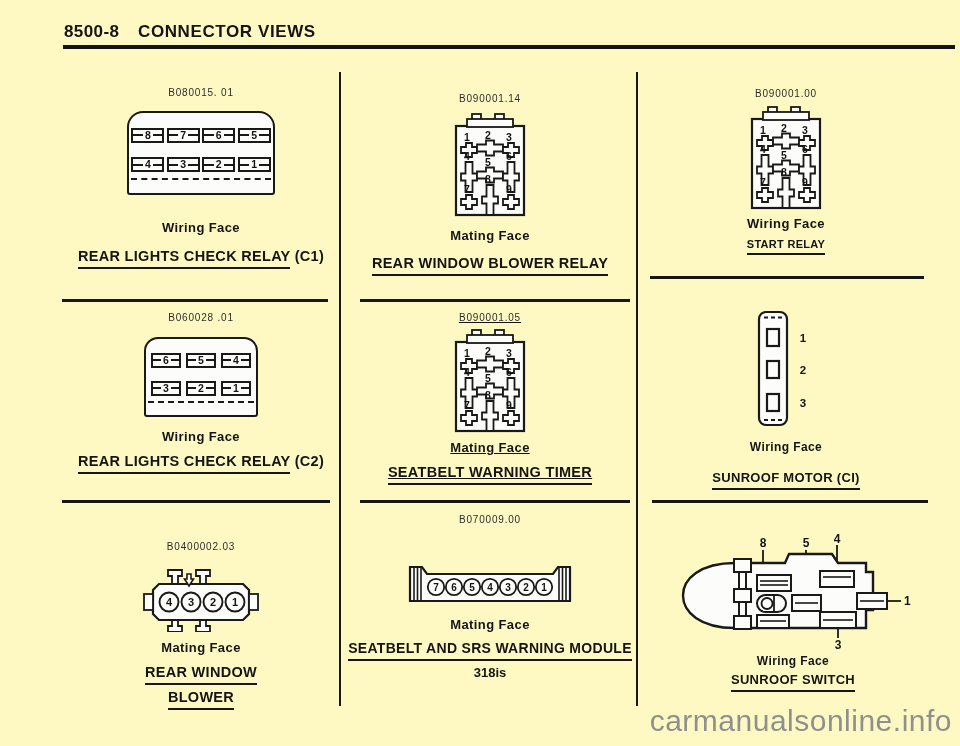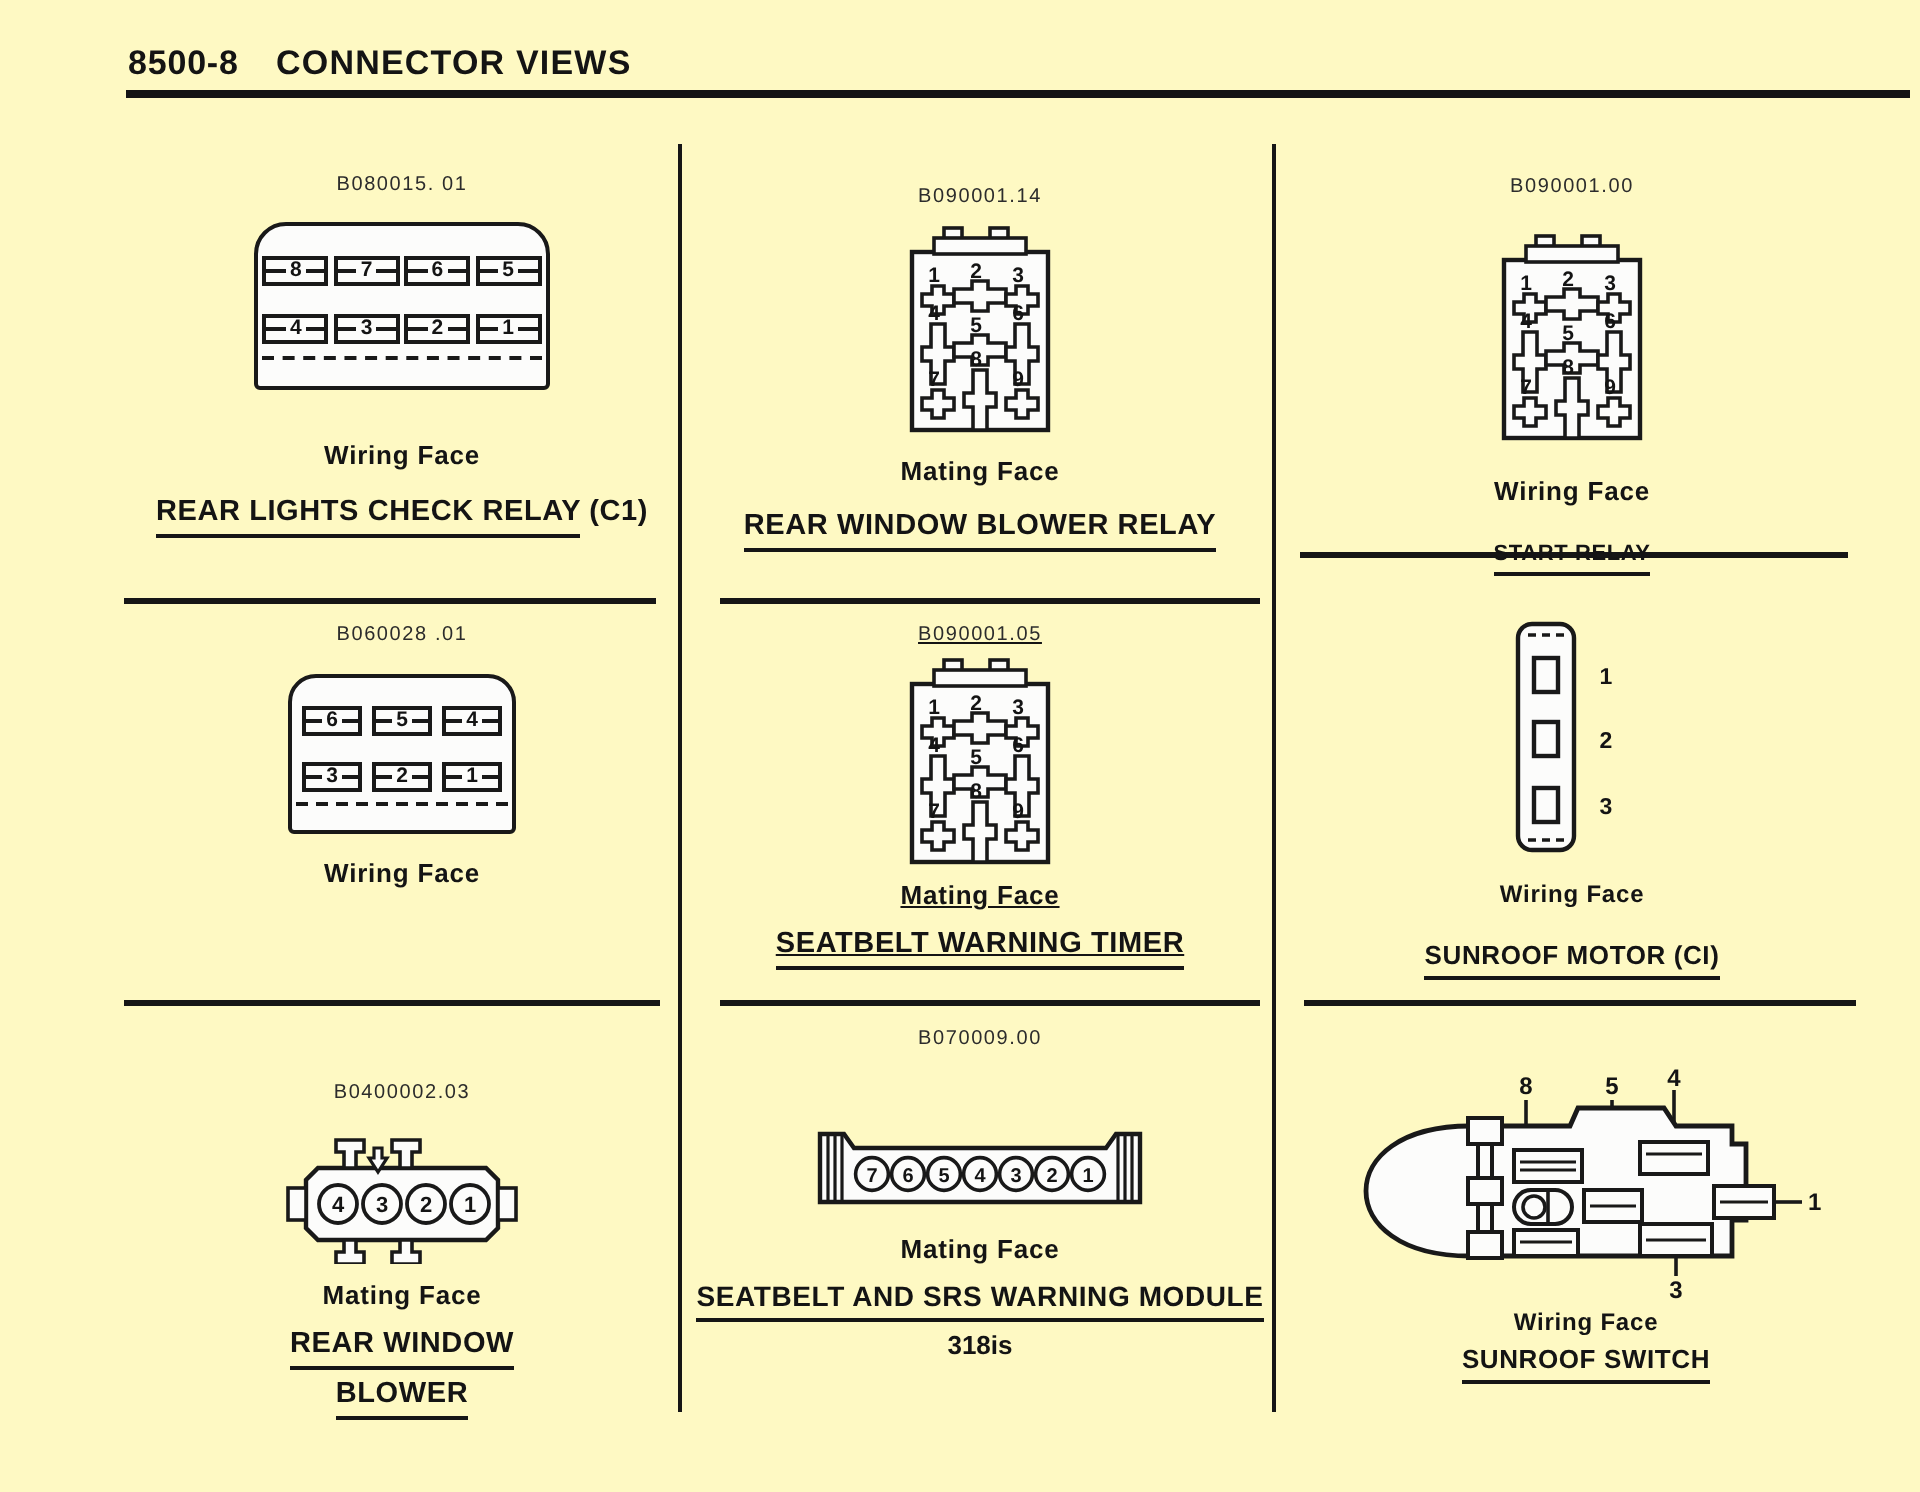--- a/index.html
+++ b/index.html
@@ -132,21 +132,21 @@
       <text x="13" y="80" font-size="10.5" text-anchor="middle">7</text>
       <text x="34" y="70" font-size="10.5" text-anchor="middle">8</text>
       <text x="55" y="80" font-size="10.5" text-anchor="middle">9</text>
     </svg>
     <div class="face" style="margin-top:11px;">Mating Face</div>
     <div class="cname" style="margin-top:12px;">
       <span class="uline">REAR WINDOW BLOWER RELAY</span>
     </div>
   </div>
 
-  <div class="cell" style="left:648px; top:88px; width:276px;gap:11px;">
+  <div class="cell" style="left:648px; top:88px; width:276px;">
     <div class="part">B090001.00</div>
     <svg width="72" height="104" viewBox="0 0 72 104" style="margin-top:7px;">
       <rect class="shp" x="2" y="13" width="68" height="89" stroke-width="2.2"></rect>
       <rect class="shp" x="18" y="1" width="9" height="7" stroke-width="1.8"></rect>
       <rect class="shp" x="41" y="1" width="9" height="7" stroke-width="1.8"></rect>
       <rect class="shp" x="13" y="6" width="46" height="8" stroke-width="1.8"></rect>
       <use href="#plusS" transform="translate(15,37)" class="shp" stroke-width="1.8"></use>
       <use href="#plusW" transform="translate(36,35)" class="shp" stroke-width="1.8"></use>
       <use href="#plusS" transform="translate(57,37)" class="shp" stroke-width="1.8"></use>
       <use href="#plusT" transform="translate(15,64)" class="shp" stroke-width="1.8"></use>
@@ -192,20 +192,24 @@
         <div class="pinrect" style="width:30px;height:15px;">
             <span>2</span>
           </div>
         <div class="pinrect" style="width:30px;height:15px;">
             <span>1</span>
           </div>
       </div>
       <div class="dashline" style="bottom:12px;"></div>
     </div>
     <div class="face" style="margin-top:12px;">Wiring Face</div>
+    <div class="cname" style="margin-top:9px;">
+      <span class="uline">REAR LIGHTS CHECK RELAY</span>
+      <span>(C2)</span>
+    </div>
   </div>
 
   <div class="cell" style="left:352px; top:312px; width:276px;text-decoration:underline;">
     <div class="part">B090001.05</div>
     <svg width="72" height="104" viewBox="0 0 72 104" style="margin-top:6px;">
       <rect class="shp" x="2" y="13" width="68" height="89" stroke-width="2.2"></rect>
       <rect class="shp" x="18" y="1" width="9" height="7" stroke-width="1.8"></rect>
       <rect class="shp" x="41" y="1" width="9" height="7" stroke-width="1.8"></rect>
       <rect class="shp" x="13" y="6" width="46" height="8" stroke-width="1.8"></rect>
       <use href="#plusS" transform="translate(15,37)" class="shp" stroke-width="1.8"></use>
@@ -356,13 +360,14 @@
       <text x="164" y="10" font-size="12" text-anchor="middle">4</text>
       <text x="231" y="72" font-size="12" text-anchor="start">1</text>
       <text x="165" y="116" font-size="12" text-anchor="middle">3</text>
     </svg>
     <div class="face sm" style="margin-top:3px;">Wiring Face</div>
     <div class="cname sm" style="margin-top:4px;">
       <span class="uline">SUNROOF SWITCH</span>
     </div>
   </div>
 
+  <div class="watermark">carmanualsonline.info</div>
 </div>
 
 </body></html>

